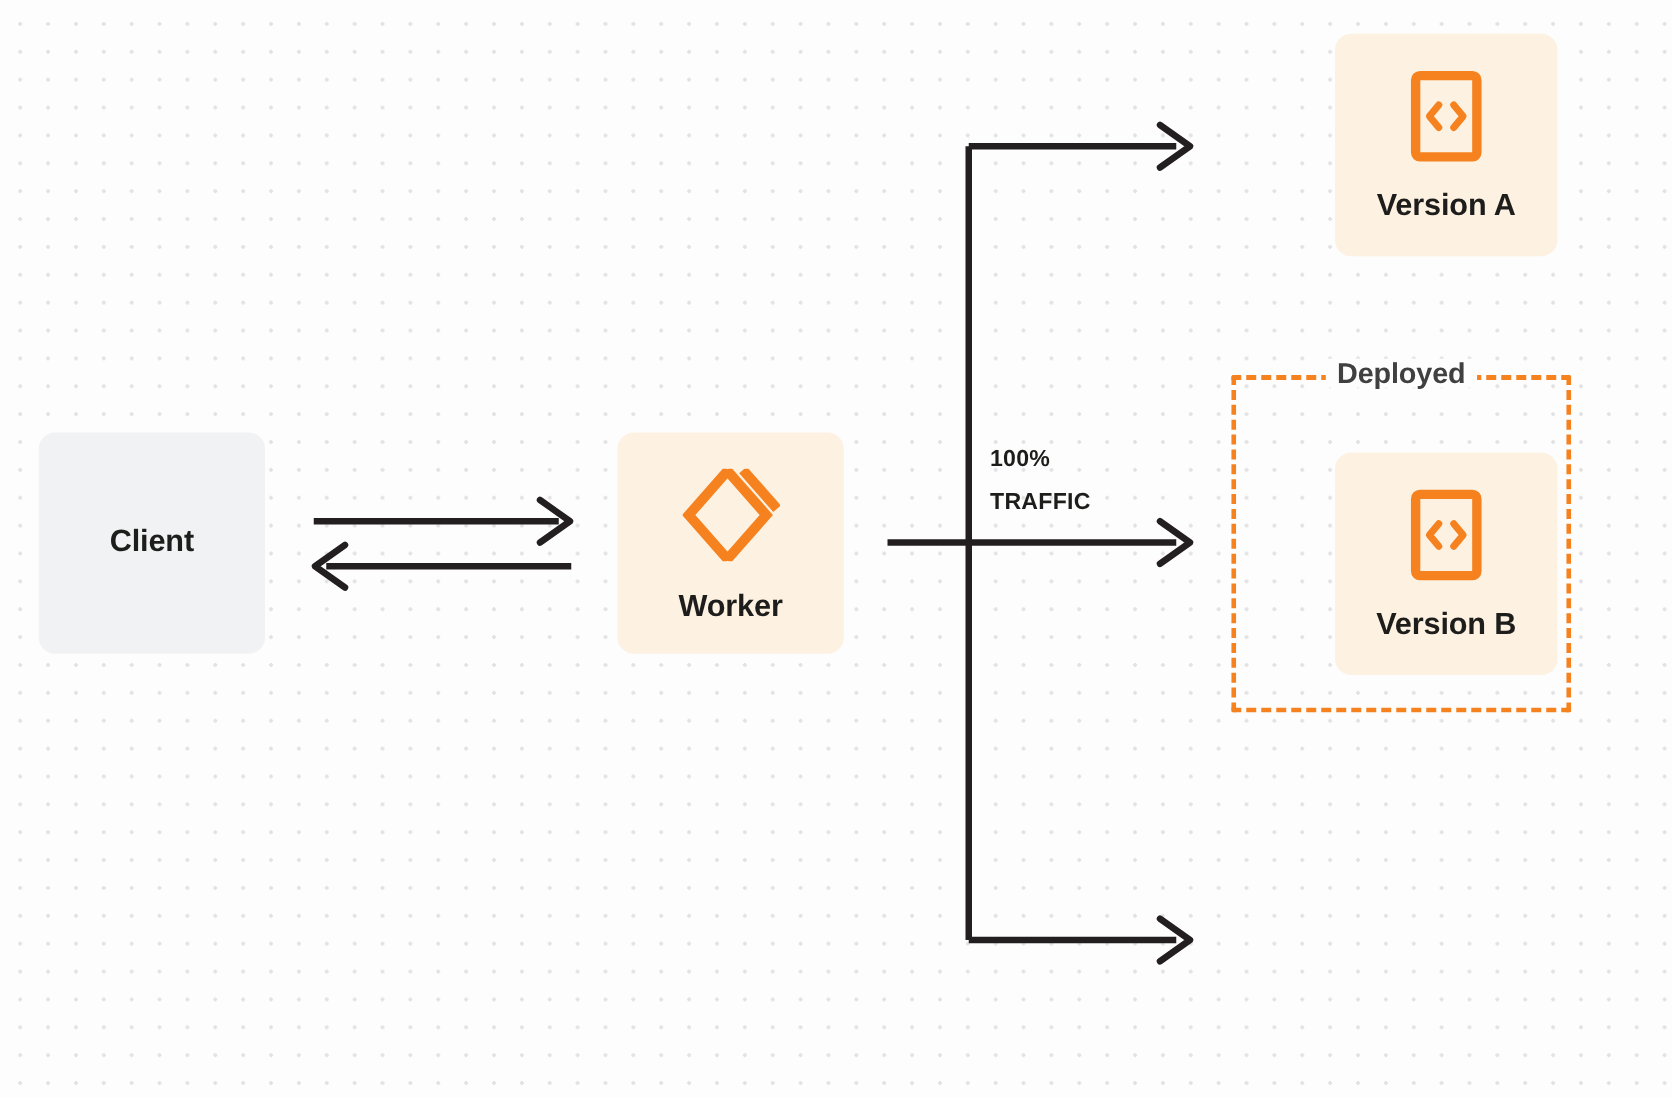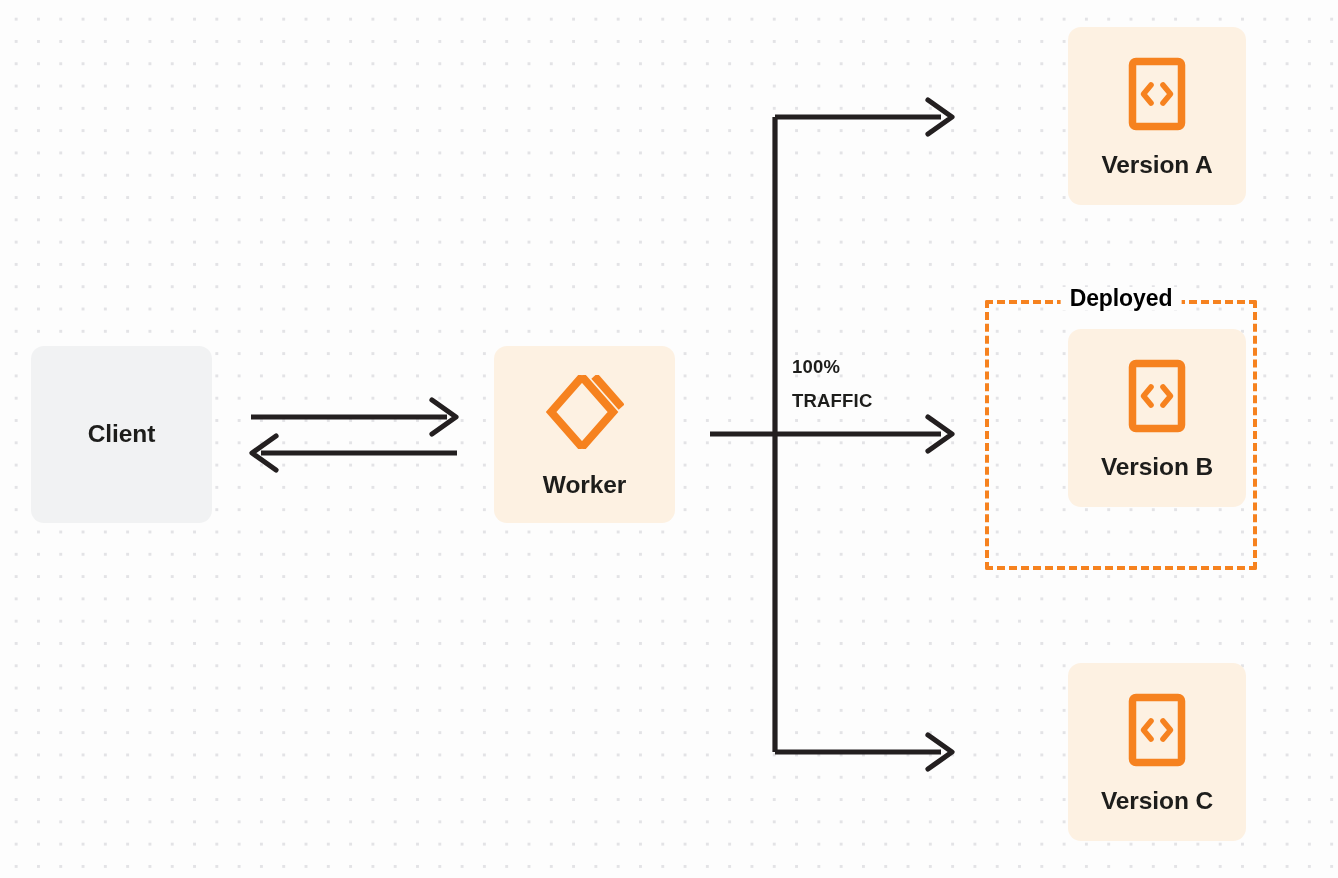--- a/index.html
+++ b/index.html
@@ -60,21 +60,21 @@
   }
 
   .version-node {
     left: 1031px;
     width: 178px;
     height: 178px;
     background: #fdf1e2;
     margin-left: 37px;
   }
   .version-a { top: 27px; }
-  .version-b { top: 329px; }
+  .version-b { top: 362px; }
   .version-c { top: 663px; }
   .version-icon {
     margin-top: 2px;
     margin-bottom: 18px;
   }
 
   
   .deployed-group {
     position: absolute;
     left: 985px;
@@ -87,21 +87,21 @@
   }
   .deployed-label {
     position: absolute;
     left: 50%;
     top: -17px;
     transform: translateX(-50%);
     background: #fdfdfd;
     padding: 0 9px;
     font-size: 23px;
     font-weight: bold;
-    color: #000000;
+    color: #404040;
     line-height: 1;
     white-space: nowrap;
     letter-spacing: -0.1px;
   }
 
   
   .connector-layer {
     position: absolute;
     left: 0;
     top: 0;
@@ -206,24 +206,14 @@
     <span class="version-icon">
       <svg width="58" height="74" viewBox="0 0 58 74" aria-hidden="true">
         <rect x="4.5" y="4.5" width="49" height="65" rx="3.5" ry="3.5" fill="none" stroke="#f6821f" stroke-width="7.5"></rect>
         <path d="M 23 28 L 15.5 37 L 23 46" fill="none" stroke="#f6821f" stroke-width="5.6" stroke-linecap="round" stroke-linejoin="round"></path>
         <path d="M 35 28 L 42.5 37 L 35 46" fill="none" stroke="#f6821f" stroke-width="5.6" stroke-linecap="round" stroke-linejoin="round"></path>
       </svg>
     </span>
     <span class="node-label">Version B</span>
   </div>
 
-  <div class="node version-node version-c">
-    <span class="version-icon">
-      <svg width="58" height="74" viewBox="0 0 58 74" aria-hidden="true">
-        <rect x="4.5" y="4.5" width="49" height="65" rx="3.5" ry="3.5" fill="none" stroke="#f6821f" stroke-width="7.5"></rect>
-        <path d="M 23 28 L 15.5 37 L 23 46" fill="none" stroke="#f6821f" stroke-width="5.6" stroke-linecap="round" stroke-linejoin="round"></path>
-        <path d="M 35 28 L 42.5 37 L 35 46" fill="none" stroke="#f6821f" stroke-width="5.6" stroke-linecap="round" stroke-linejoin="round"></path>
-      </svg>
-    </span>
-    <span class="node-label">Version C</span>
-  </div>
 
 </div>
 
 </body></html>

